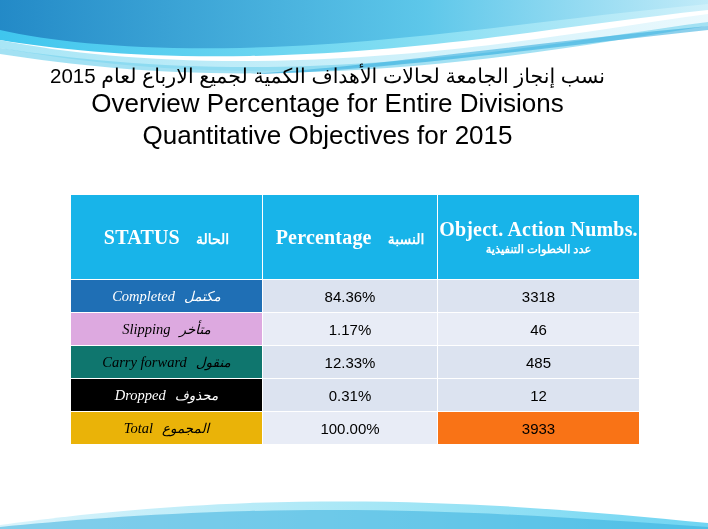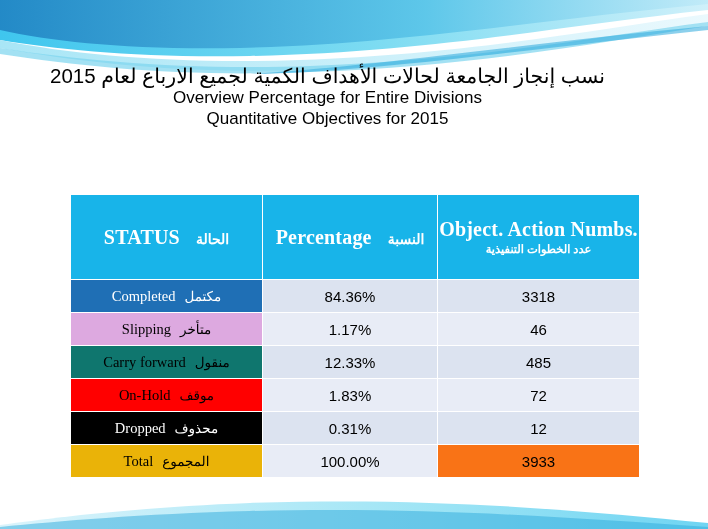--- a/index.html
+++ b/index.html
@@ -42,21 +42,21 @@
     text-align: center;
   }
   .title-ar {
     font-size: 20.5px;
     color: #000000;
     direction: rtl;
     line-height: 1.18;
     white-space: nowrap;
   }
   .title-en1, .title-en2 {
-    font-size: 17px;
+    font-size: 26px;
     color: #000000;
     line-height: 1.22;
     white-space: nowrap;
   }
 
   
   .tbl-wrap {
     position: absolute;
     left: 70px;
     top: 194px;
@@ -108,20 +108,21 @@
     display: inline-block;
   }
   .hdr-gap { display: inline-block; width: 16px; }
 
   tbody tr { height: 33px; }
 
   td.status {
     text-align: center;
     font-family: "Liberation Serif", serif;
     font-size: 14.5px;
+    font-style: italic;
   }
   td.num {
     text-align: center;
     font-family: "Liberation Sans", sans-serif;
     font-size: 15px;
     color: #000000;
     background: #DCE3F0;
   }
   td.num.alt {
     background: #E8ECF6;
@@ -214,27 +215,20 @@
       </tr>
 
       <tr>
         <td class="status" style="background:#0f766e;color:#000000;">
           <span>Carry forward</span><span class="st-sp"></span><span class="st-ar">منقول</span>
         </td>
         <td class="num">12.33%</td>
         <td class="num">485</td>
       </tr>
 
-      <tr>
-        <td class="status" style="background:#FF0000;color:#000000;">
-          <span>On-Hold</span><span class="st-sp"></span><span class="st-ar">موقف</span>
-        </td>
-        <td class="num alt">1.83%</td>
-        <td class="num alt">72</td>
-      </tr>
 
       <tr>
         <td class="status" style="background:#000000;color:#ffffff;">
           <span>Dropped</span><span class="st-sp"></span><span class="st-ar">محذوف</span>
         </td>
         <td class="num">0.31%</td>
         <td class="num">12</td>
       </tr>
 
       <tr>

